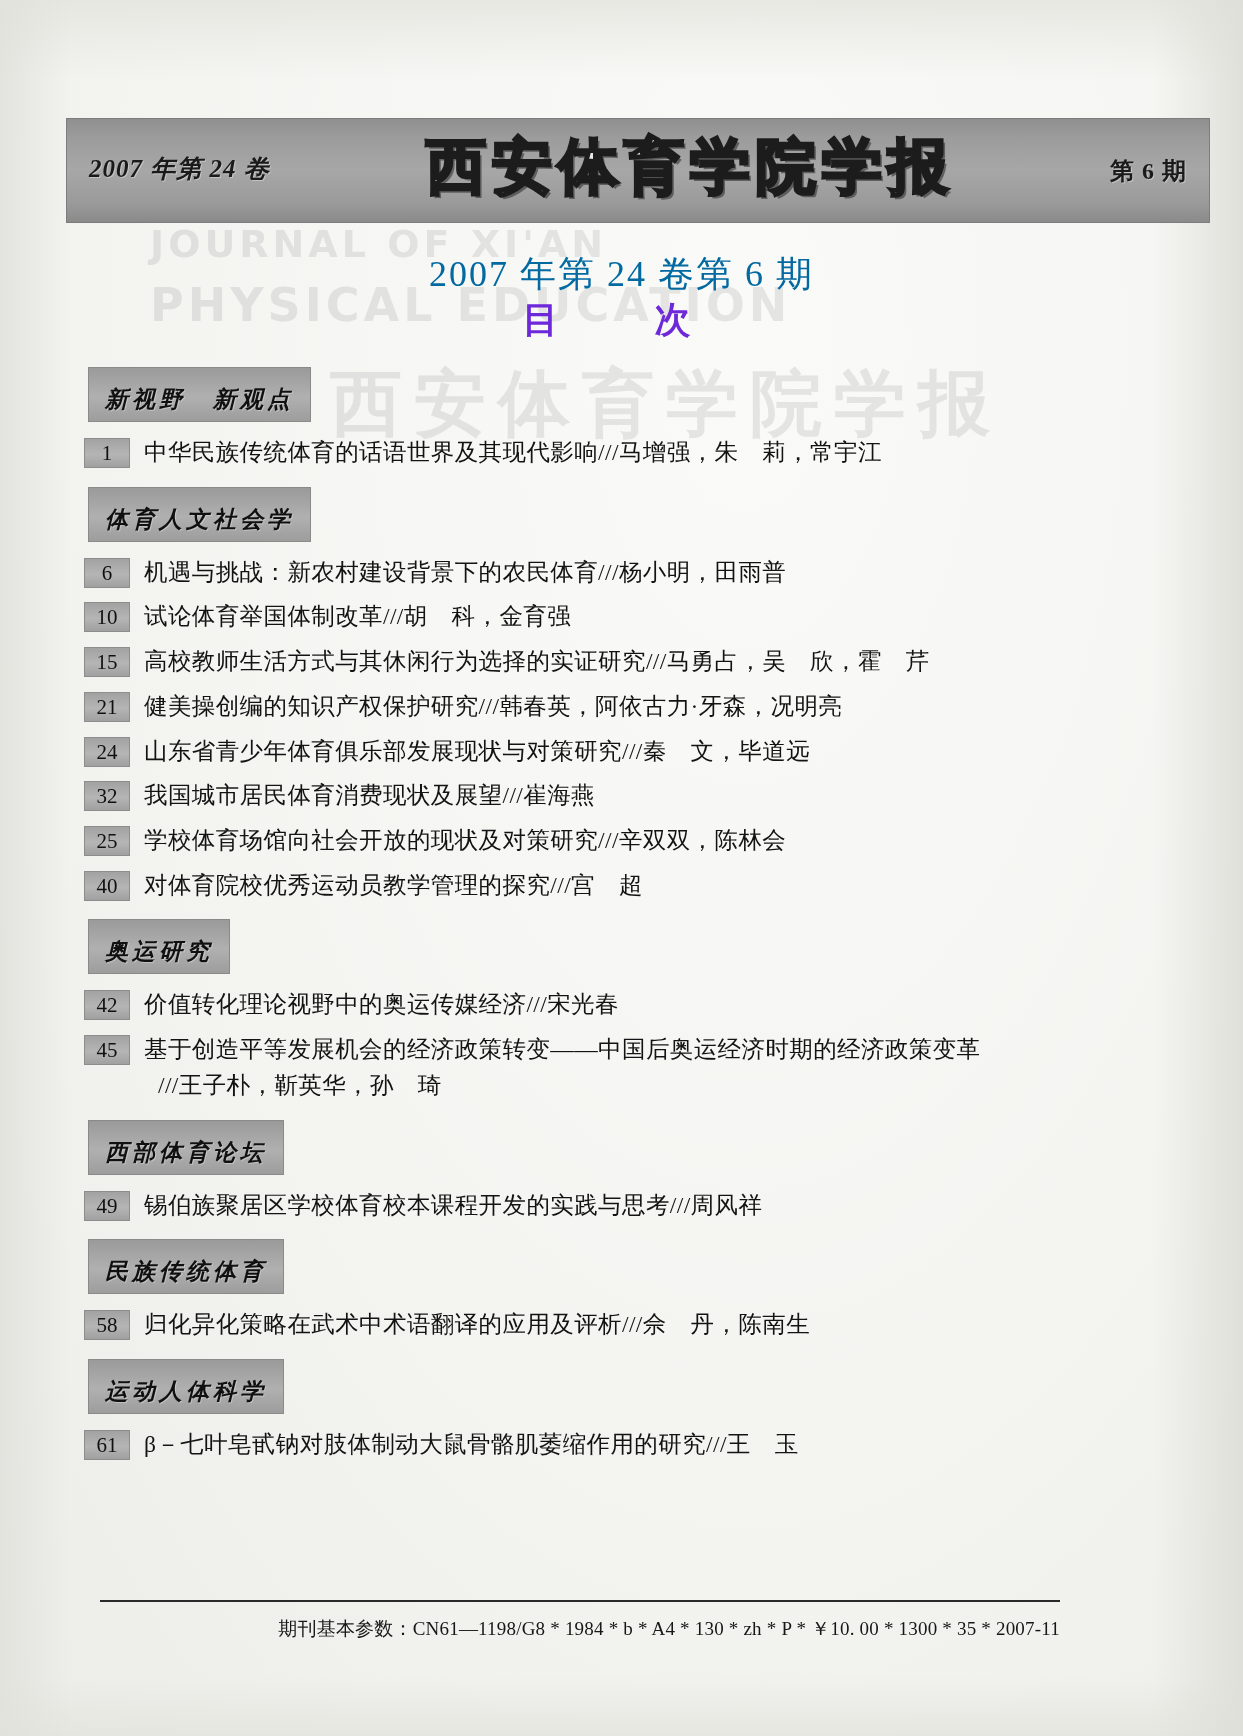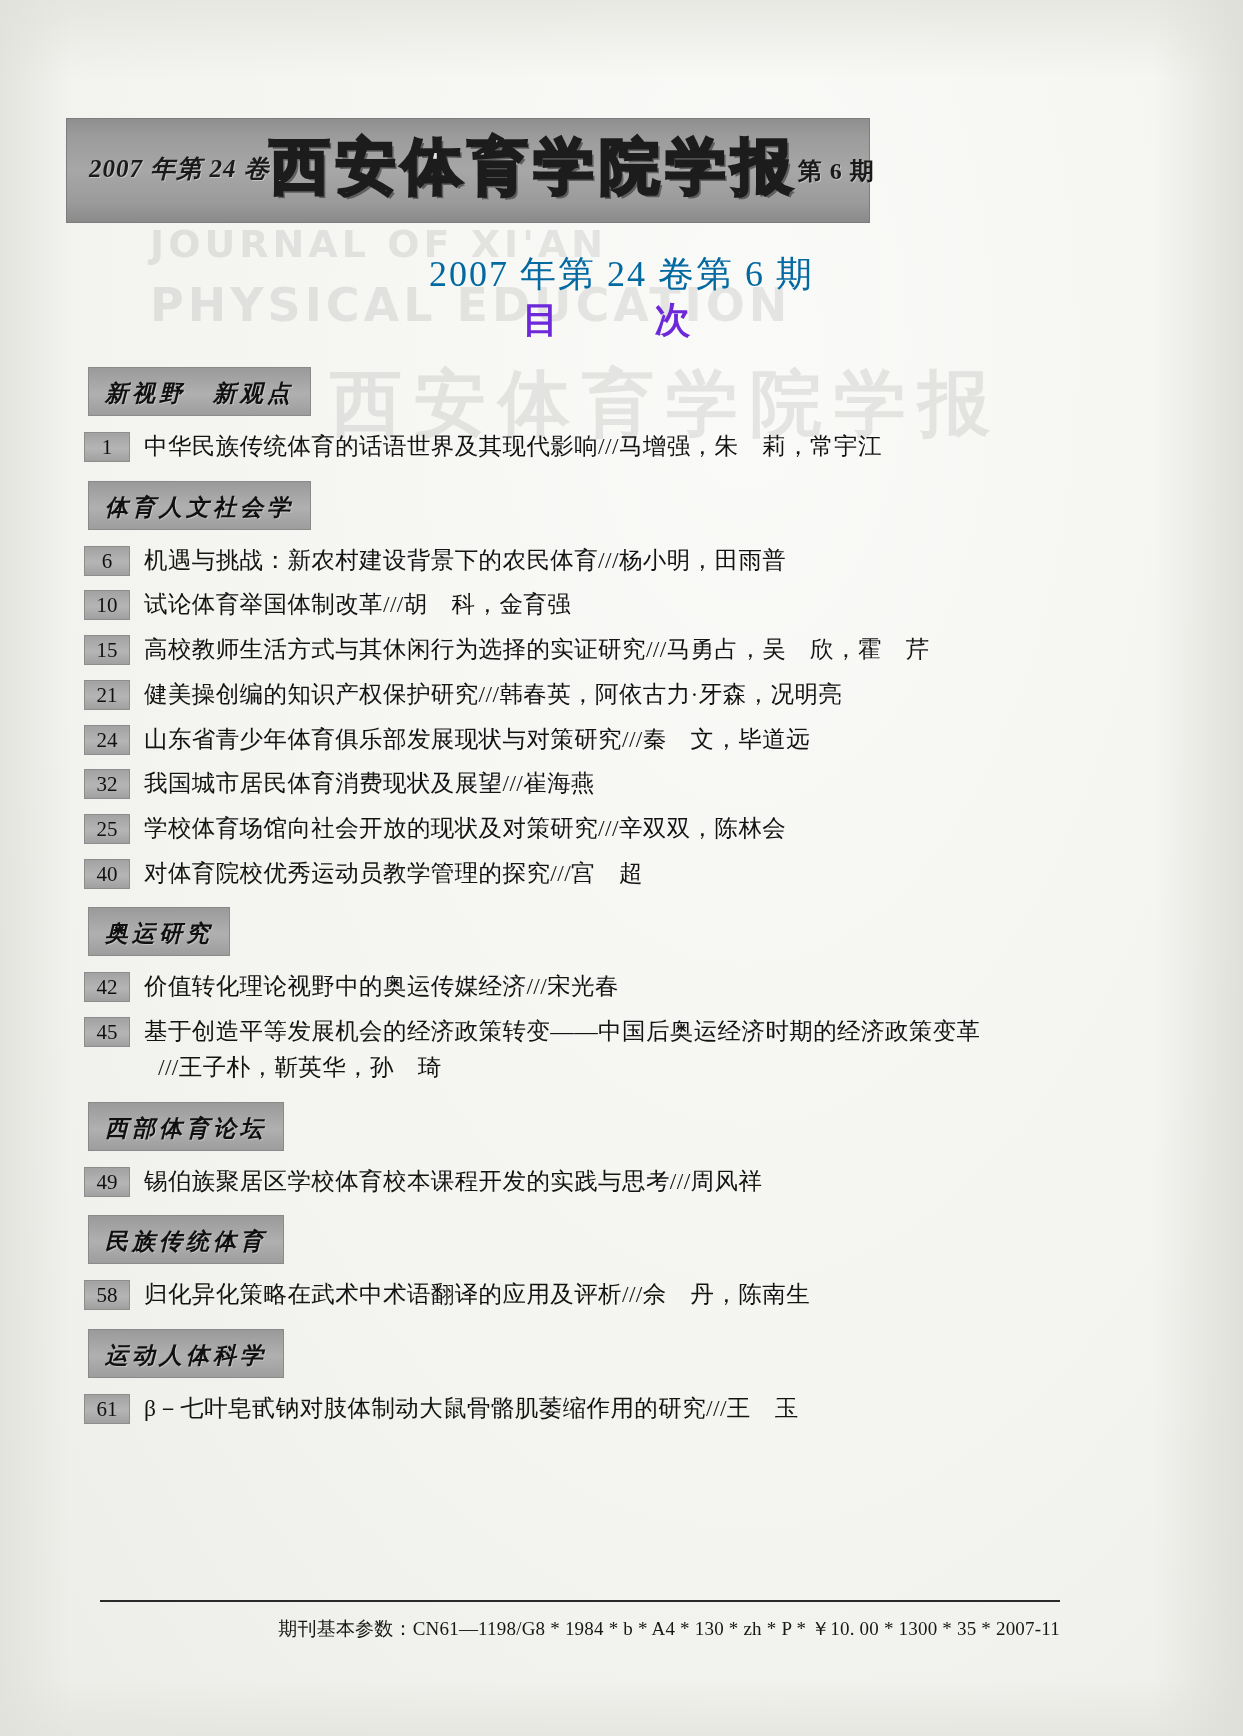--- a/index.html
+++ b/index.html
@@ -33,21 +33,21 @@
       linear-gradient(to bottom, rgba(228,228,222,0.8) 0px, rgba(255,255,255,0) 80px),
       linear-gradient(to top, rgba(228,228,222,0.8) 0px, rgba(255,255,255,0) 60px);
     pointer-events: none;
   }
 
   
   .masthead {
     position: absolute;
     left: 66px;
     top: 118px;
-    width: 804px;
+    width: 1144px;
     height: 105px;
     background: linear-gradient(to bottom, #8f8f8f 0%, #9c9c9c 18%, #a7a7a7 50%, #9a9a9a 82%, #8a8a8a 100%);
     border: 1px solid #7d7d7d;
     box-sizing: border-box;
     display: flex;
     align-items: center;
     justify-content: space-between;
     padding: 0 22px;
   }
   .masthead-left, .masthead-right {
@@ -102,21 +102,21 @@
     position: absolute;
     left: 84px;
     top: 365px;
     width: 1010px;
   }
 
   .section-head {
     display: inline-block;
     background: linear-gradient(to bottom, #9a9a9a, #b0b0b0 55%, #9d9d9d);
     border: 1px solid #8a8a8a;
-    padding: 10px 16px 6px 16px;
+    padding: 16px 16px 6px 16px;
     margin: 16px 0 4px 4px;
     font-family: "DejaVu Sans", sans-serif;
     font-weight: bold;
     font-style: italic;
     font-size: 23px;
     letter-spacing: 4px;
     color: #101010;
     text-shadow: 1px 1px 0 rgba(255,255,255,0.3);
   }
   .section-head.first { margin-top: 2px; }

